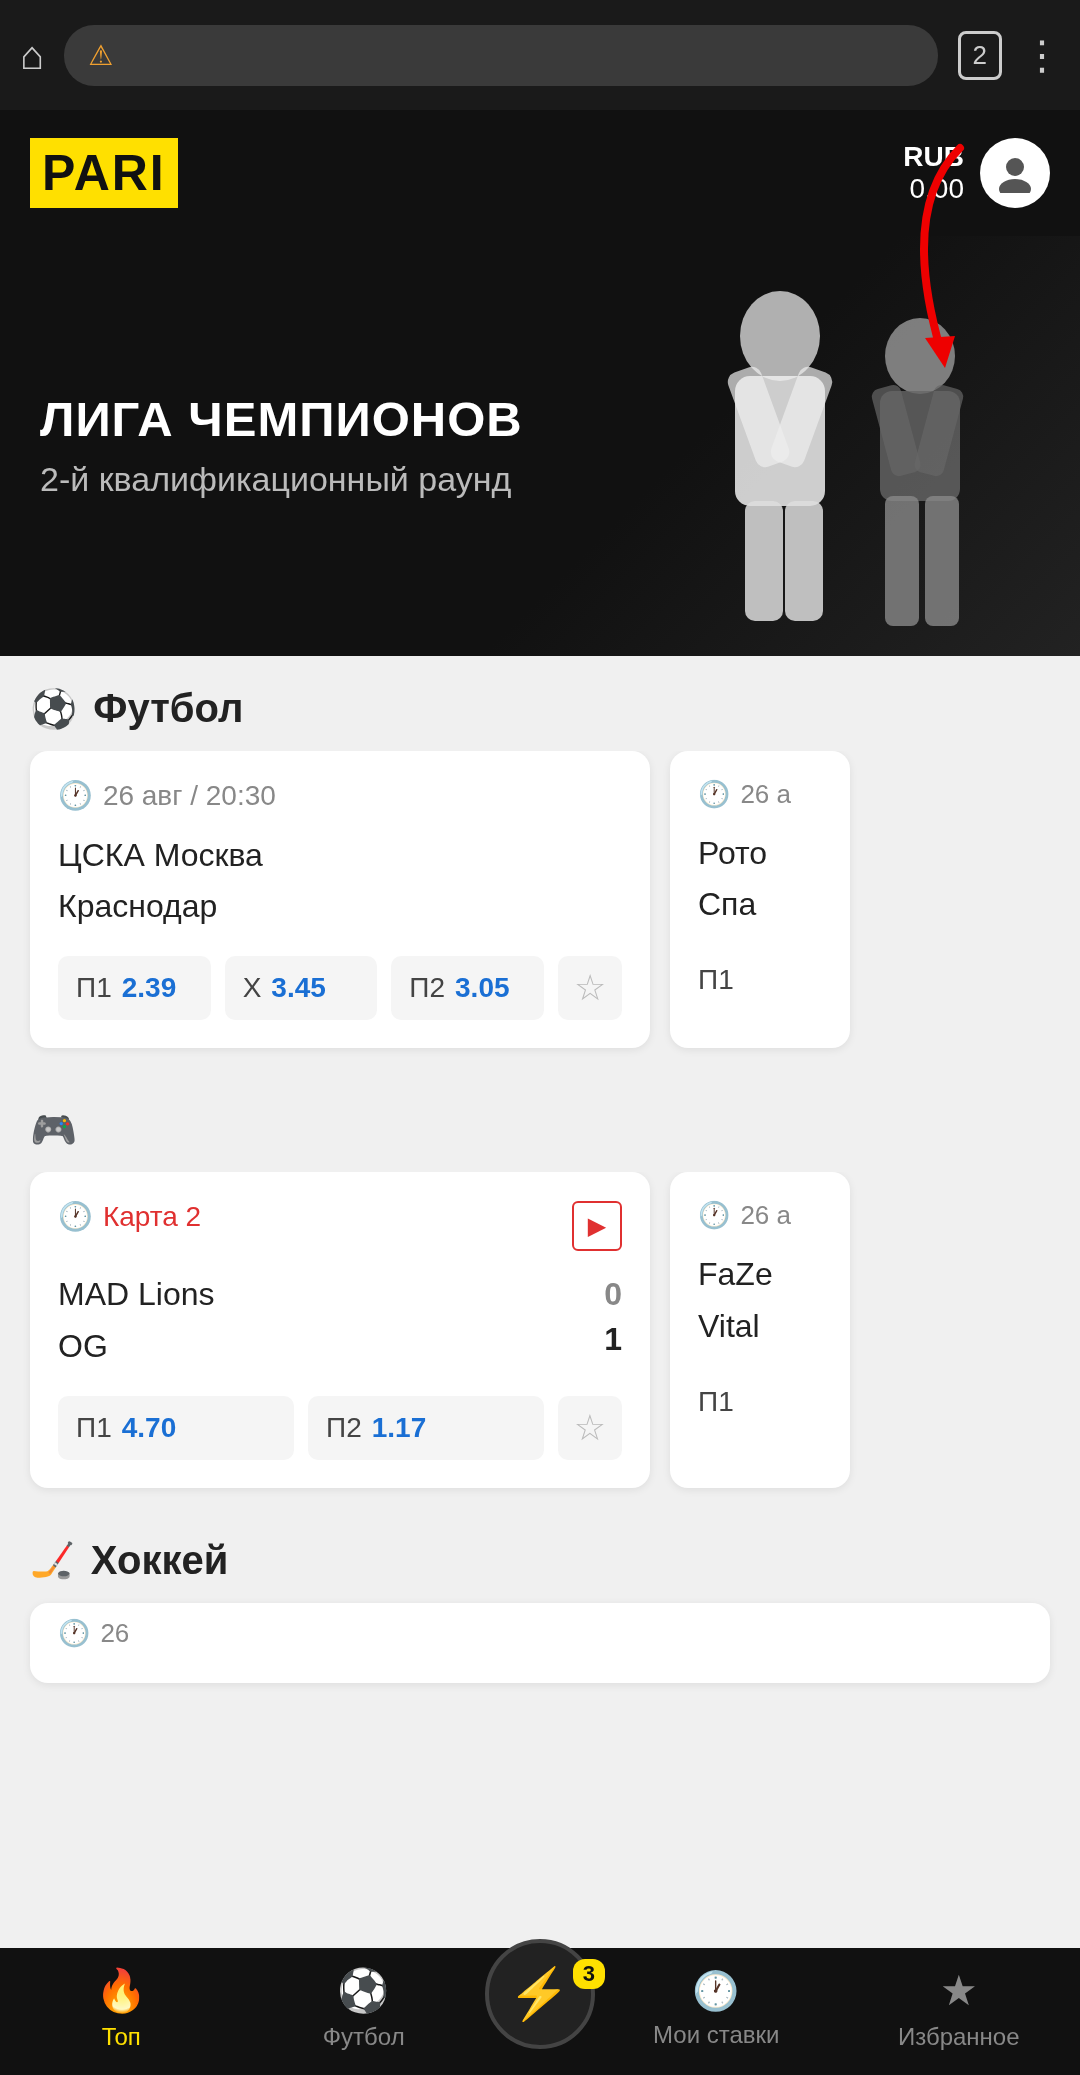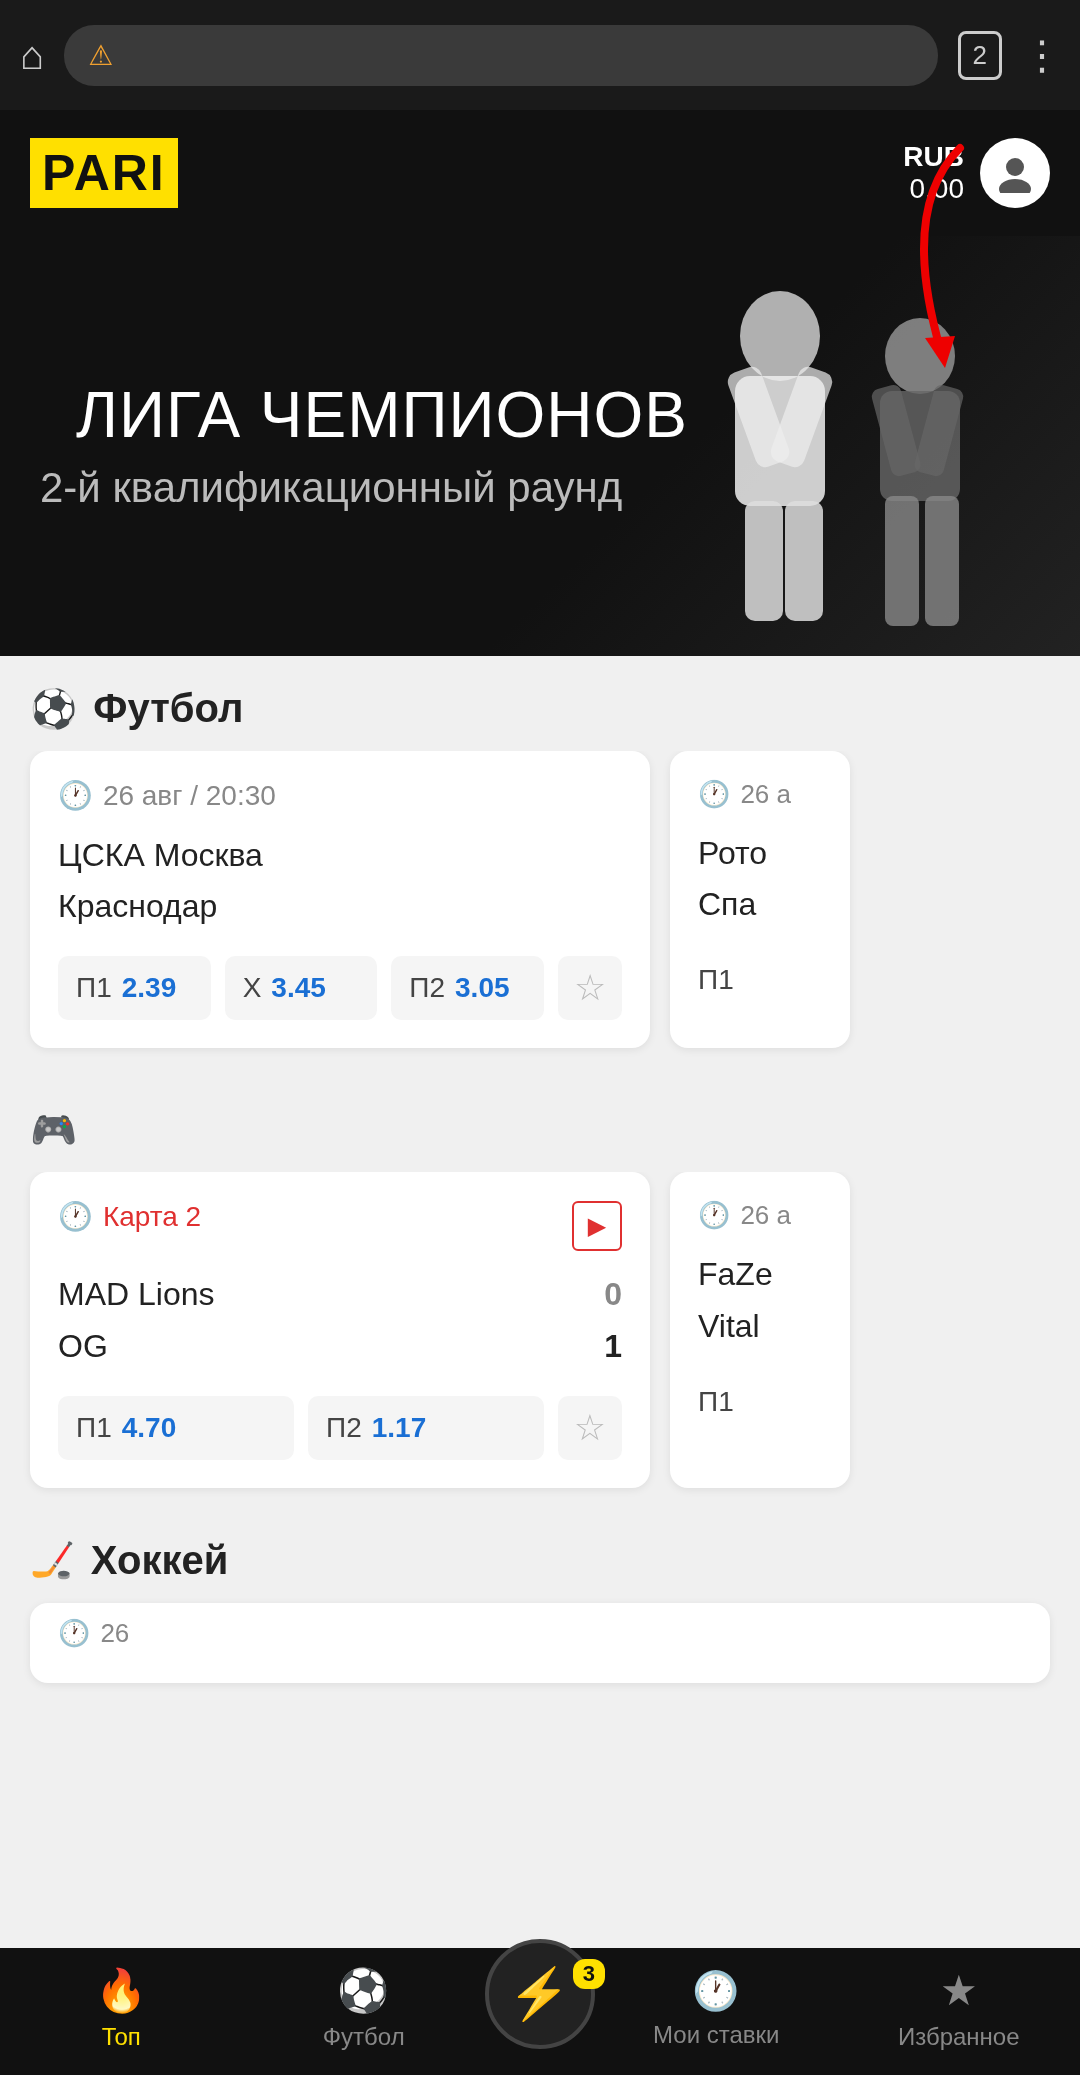--- a/index.html
+++ b/index.html
@@ -117,30 +117,29 @@
       min-height: 420px;
       display: flex;
       align-items: center;
     }
     .banner-text {
       z-index: 2;
       position: relative;
     }
     .banner-title {
       color: #fff;
-      font-size: 64px;
-      font-weight: 400;
+      font-size: 49px;
+      font-weight: 700;
       text-transform: uppercase;
       line-height: 1.1;
       letter-spacing: 1px;
-      margin-left: 36px;
     }
     .banner-subtitle {
       color: #bbb;
-      font-size: 42px;
+      font-size: 34px;
       margin-top: 14px;
     }
 
     
     .main-content {
       background: #f0f0f0;
       padding-bottom: 160px;
     }
 
     
@@ -485,21 +484,21 @@
           </div>
           <div class="play-icon-box">
             <span>▶</span>
           </div>
         </div>
         <div class="team-block">
           <div style="display:flex; justify-content:space-between; align-items:center;">
             <div class="team-name">MAD Lions</div>
             <span class="live-score score-zero">0</span>
           </div>
-          <div style="display:flex; justify-content:space-between; align-items:center;">
+          <div style="display:flex; justify-content:space-between; ">
             <div class="team-name">OG</div>
             <span class="live-score score-one">1</span>
           </div>
         </div>
         <div class="odds-row">
           <div class="odd-btn">
             <span class="odd-label">П1</span>
             <span class="odd-value">4.70</span>
           </div>
           <div class="odd-btn">

